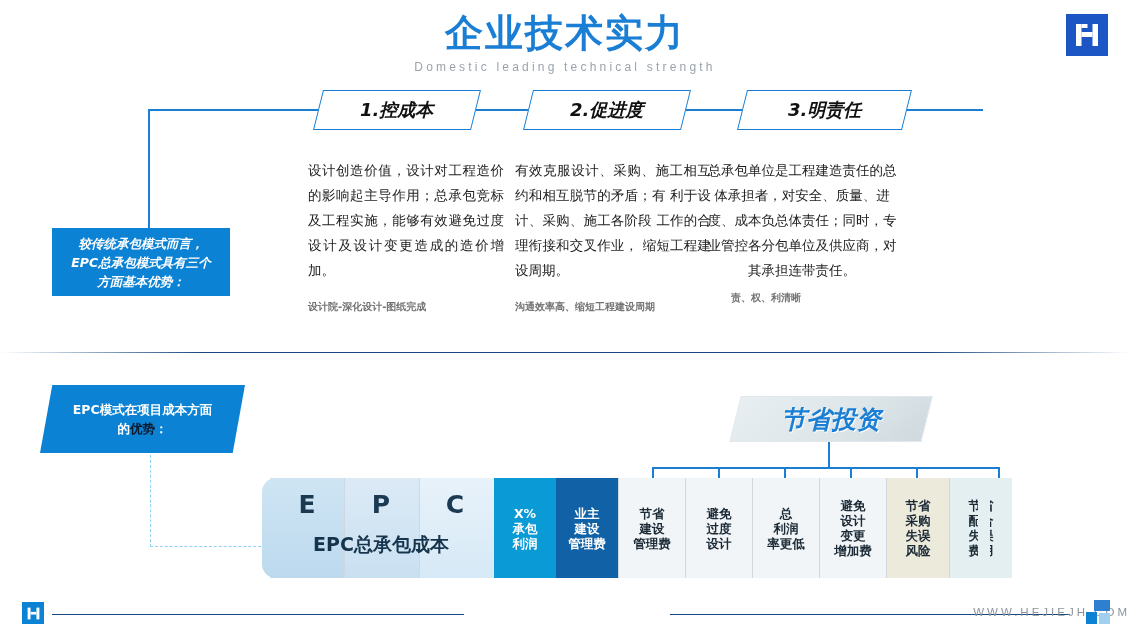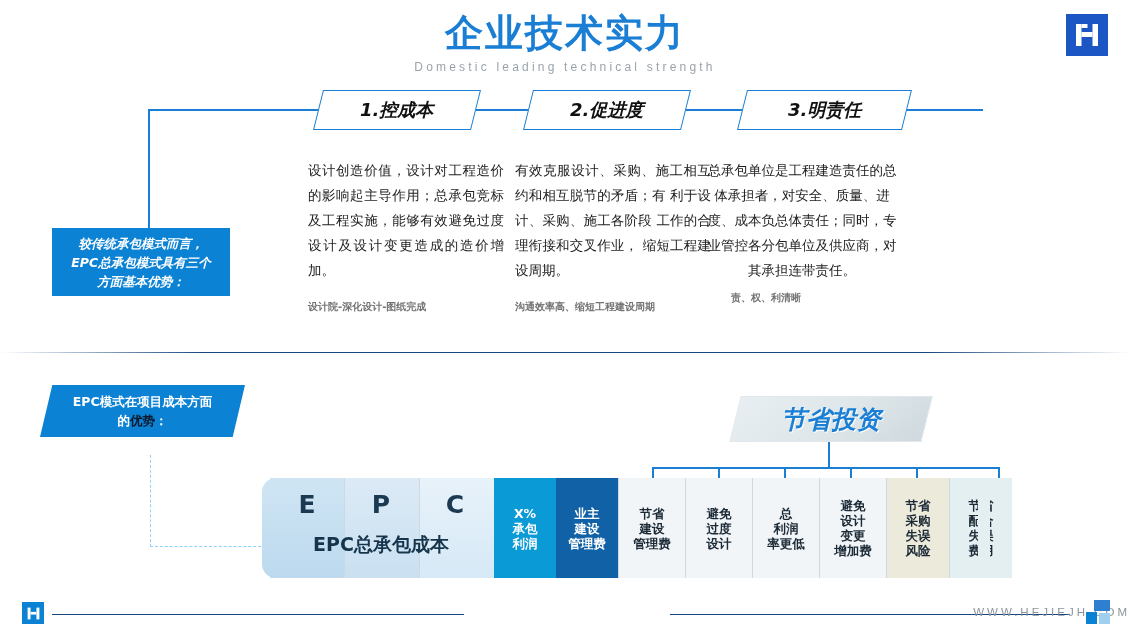--- a/index.html
+++ b/index.html
@@ -118,21 +118,21 @@
   }
   #callout1 {
     left: 52px; top: 228px;
     width: 178px; height: 68px;
     clip-path: polygon(0 0, 100% 0, 100% 100%, 0 100%);
   }
   #callout1 .inner { padding: 0 8px; }
 
   #callout2 {
     left: 40px; top: 385px;
-    width: 205px; height: 52px;
+    width: 205px; height: 68px;
     background: #0b82d4;
     clip-path: polygon(6% 0, 100% 0, 94% 100%, 0 100%);
   }
   #callout2 .inner { padding: 0 14px; }
   .hl-orange { color: #0f172a; }
 
   
   .section-divider {
     position: absolute;
     left: 0; right: 0; top: 352px;

